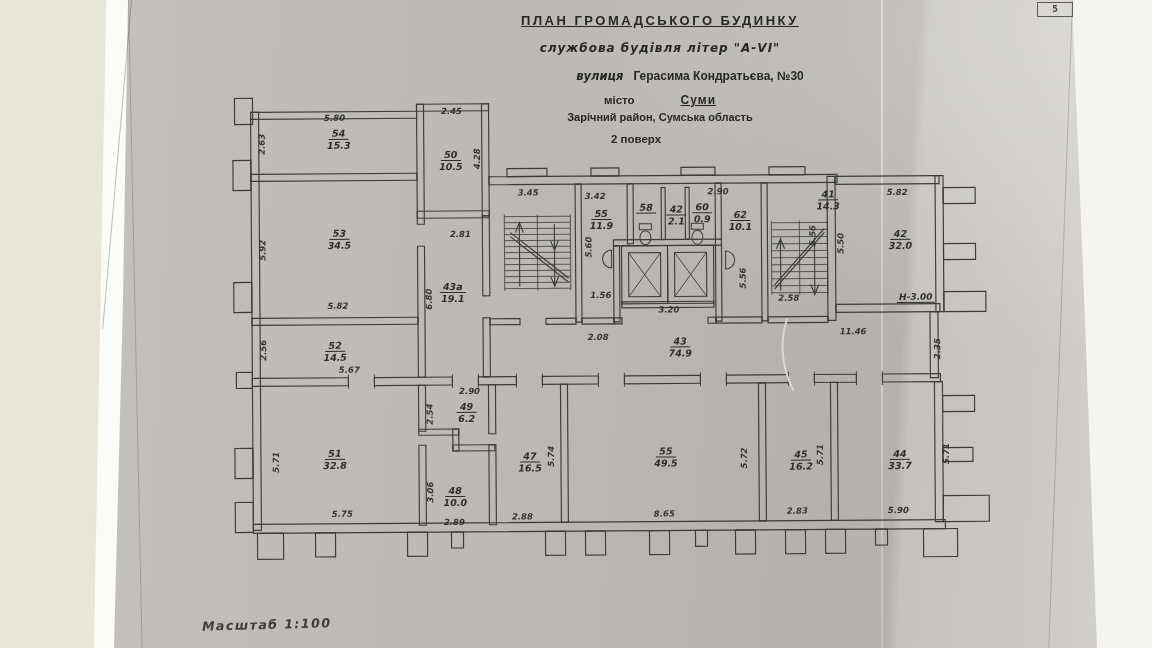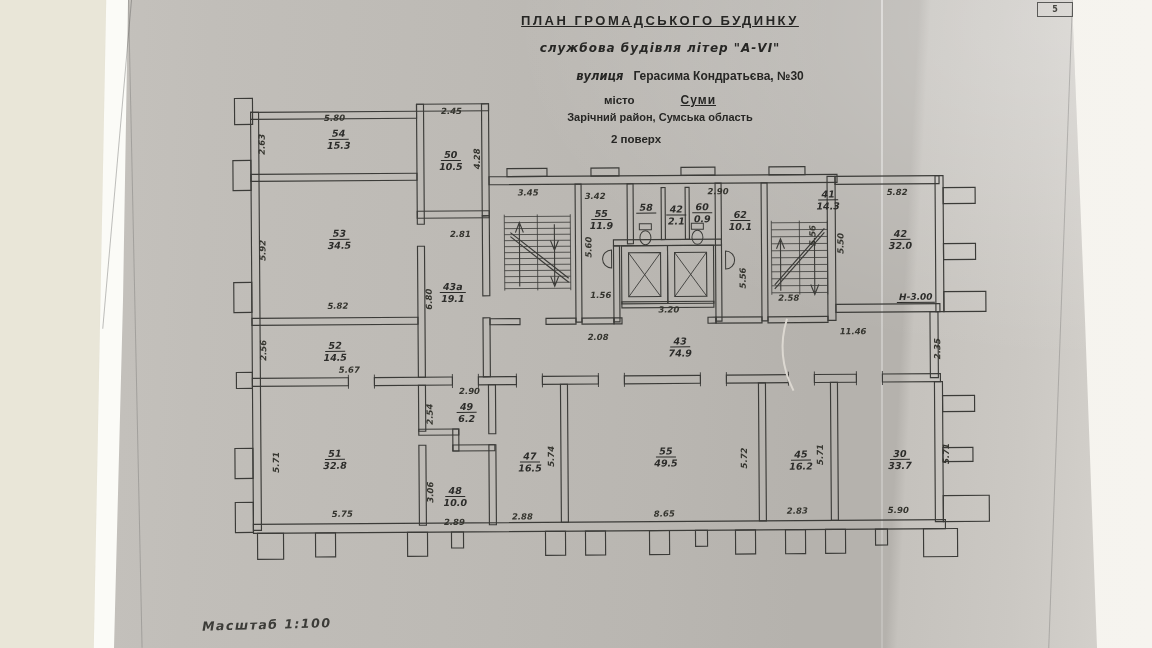--- a/index.html
+++ b/index.html
@@ -225,21 +225,21 @@
     <div class="room" style="left:428px;top:148px"><span class="rn">50</span><span class="ra">10.5</span></div>
     <div class="room" style="left:316px;top:226px"><span class="rn">53</span><span class="ra">34.5</span></div>
     <div class="room" style="left:429px;top:280px"><span class="rn">43а</span><span class="ra">19.1</span></div>
     <div class="room" style="left:311px;top:338px"><span class="rn">52</span><span class="ra">14.5</span></div>
     <div class="room" style="left:310px;top:446px"><span class="rn">51</span><span class="ra">32.8</span></div>
     <div class="room" style="left:442px;top:400px"><span class="rn">49</span><span class="ra">6.2</span></div>
     <div class="room" style="left:430px;top:484px"><span class="rn">48</span><span class="ra">10.0</span></div>
     <div class="room" style="left:505px;top:450px"><span class="rn">47</span><span class="ra">16.5</span></div>
     <div class="room" style="left:641px;top:446px"><span class="rn">55</span><span class="ra">49.5</span></div>
     <div class="room" style="left:776px;top:450px"><span class="rn">45</span><span class="ra">16.2</span></div>
-    <div class="room" style="left:875px;top:450px"><span class="rn">30</span><span class="ra">33.7</span></div>
+    <div class="room" style="left:875px;top:450px"><span class="rn">44</span><span class="ra">33.7</span></div>
     <div class="room" style="left:578px;top:208px"><span class="rn">55</span><span class="ra">11.9</span></div>
     <div class="room" style="left:623px;top:202px"><span class="rn">58</span><span class="ra"></span></div>
     <div class="room" style="left:653px;top:204px"><span class="rn">42</span><span class="ra">2.1</span></div>
     <div class="room" style="left:679px;top:202px"><span class="rn">60</span><span class="ra">0.9</span></div>
     <div class="room" style="left:717px;top:210px"><span class="rn">62</span><span class="ra">10.1</span></div>
     <div class="room" style="left:805px;top:190px"><span class="rn">41</span><span class="ra">14.3</span></div>
     <div class="room" style="left:877px;top:230px"><span class="rn">42</span><span class="ra">32.0</span></div>
     <div class="room" style="left:656px;top:336px"><span class="rn">43</span><span class="ra">74.9</span></div>
 
     <div class="hmark"><span>Н-3.00</span></div>

